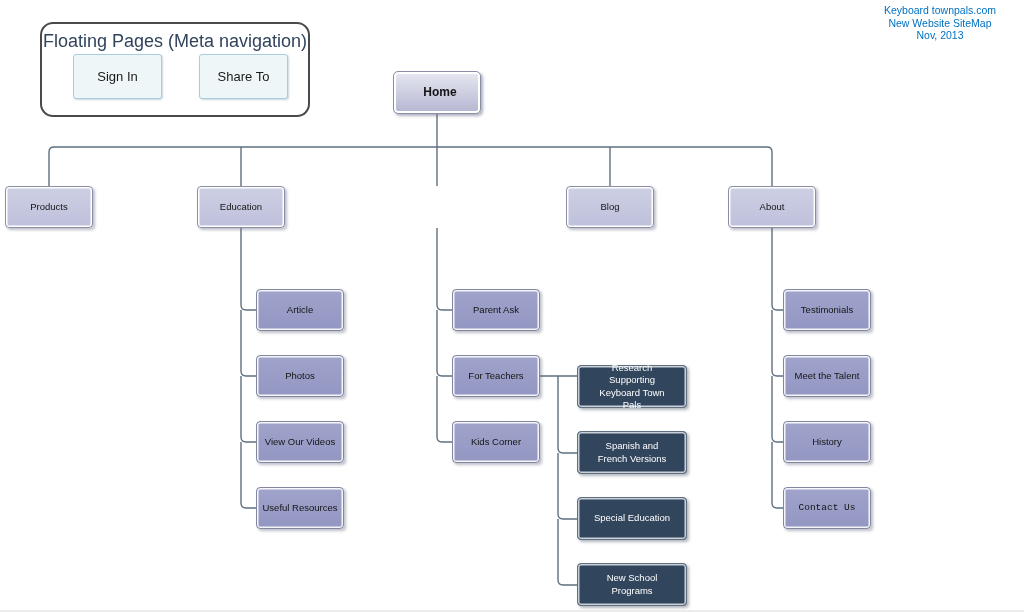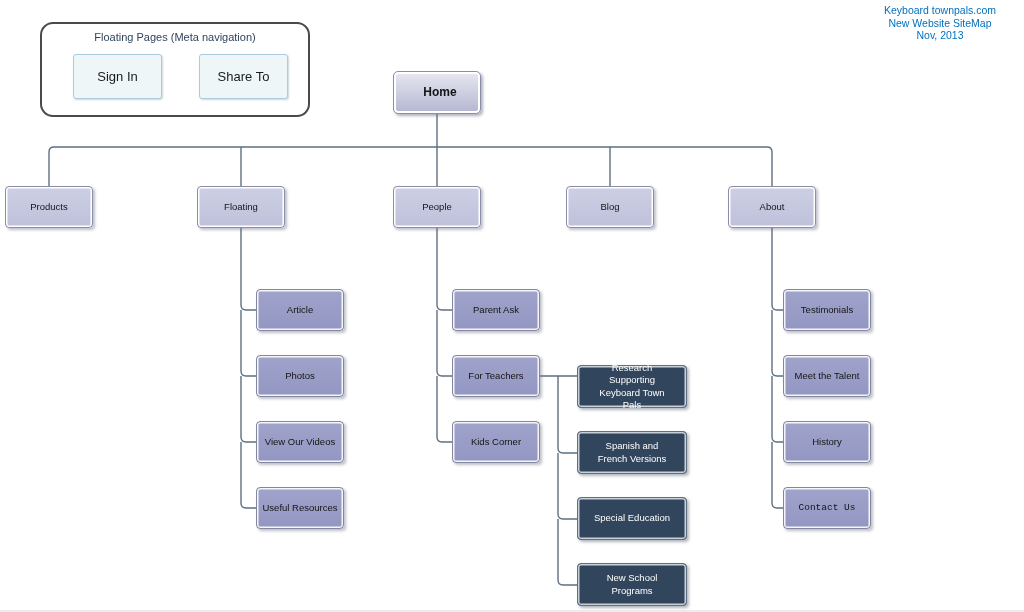--- a/index.html
+++ b/index.html
@@ -38,21 +38,21 @@
     width:110px;height:43px;color:#ffffff;padding:0 12px;
     background:#31455c;border:1px solid #5f6e80;
     box-shadow:inset 0 0 0 1.5px #c9d0d8, 2px 2px 3px rgba(100,110,125,.5);
   }
   .meta-group{
     position:absolute;left:40px;top:22px;width:270px;height:95px;
     border:2px solid #4a4a4a;border-radius:13px;box-sizing:border-box;background:#ffffff;
   }
   .meta-title{
     position:absolute;top:7px;left:0;width:100%;text-align:center;
-    font-size:11px;color:#31445c;
+    font-size:18px;color:#31445c;
   }
   .meta-btn{
     position:absolute;top:30px;width:89px;height:45px;
     display:flex;align-items:center;justify-content:center;
     background:#eff6f7;border:1px solid #a9cddd;border-radius:3px;
     font-size:13px;color:#1a1a1a;box-sizing:border-box;
     box-shadow:1px 1px 2px rgba(140,165,180,.45);
   }
   .credit{
     position:absolute;top:4px;right:8px;width:152px;text-align:center;
@@ -83,22 +83,21 @@
 
   <div class="meta-group">
     <div class="meta-title">Floating Pages (Meta navigation)</div>
     <div class="meta-btn" style="left:31px;">Sign In</div>
     <div class="meta-btn" style="left:157px;">Share To</div>
   </div>
 
   <div class="box home" style="left:393px;top:71px;">Home</div>
 
   <div class="box lv2" style="left:5px;top:186px;">Products</div>
-  <div class="box lv2" style="left:197px;top:186px;">Floating</div>
-  <div class="box lv2" style="left:393px;top:186px;">People</div>
+  <div class="box lv2" style="left:197px;top:186px;">Education</div>
   <div class="box lv2" style="left:566px;top:186px;">Blog</div>
   <div class="box lv2" style="left:728px;top:186px;">About</div>
 
   <div class="box lv3" style="left:256px;top:289px;">Article</div>
   <div class="box lv3" style="left:256px;top:355px;">Photos</div>
   <div class="box lv3" style="left:256px;top:421px;">View Our Videos</div>
   <div class="box lv3" style="left:256px;top:487px;">Useful Resources</div>
 
   <div class="box lv3" style="left:452px;top:289px;">Parent Ask</div>
   <div class="box lv3" style="left:452px;top:355px;">For Teachers</div>

